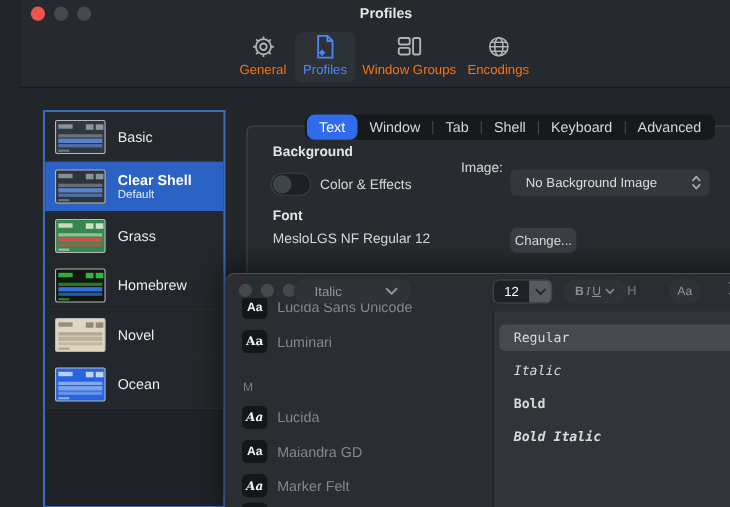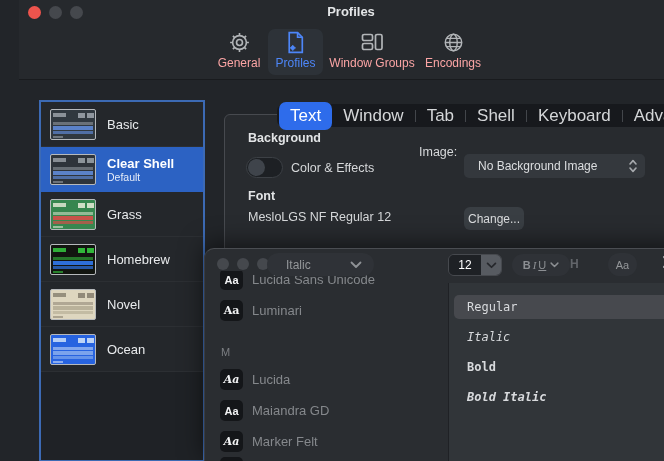--- a/index.html
+++ b/index.html
@@ -8,21 +8,21 @@
   .screen { position:relative; width:664px; height:461px; background:#222529; overflow:hidden;margin-left:19px; }
 
   
   .chrome { position:absolute; left:0; top:0; width:664px; height:80px; background:#26292d; border-bottom:1px solid #191b1e; }
   .traffic { position:absolute; top:6px; left:9px; display:flex; gap:8px; }
   .light { width:13px; height:13px; border-radius:50%; }
   .titlebar-title { position:absolute; top:4px; left:0; width:100%; text-align:center; font-size:13px; font-weight:bold; color:#e3e5e7; }
 
   .tb-item { position:absolute; top:29px; height:46px; display:flex; flex-direction:column; align-items:center; justify-content:flex-start; cursor:default; }
   .tb-item .tb-icon { height:26px; display:flex; align-items:center; justify-content:center; }
-  .tb-item .tb-label { font-size:12px; color:#fca5a5; margin-top:1px; white-space:nowrap; }
+  .tb-item .tb-label { font-size:12px; color:#f97316; margin-top:1px; white-space:nowrap; }
   .tb-item.selected { background:#2d3238; border-radius:7px; }
   .tb-item.selected .tb-label { color:#4d86f8; }
 
   
   .sidebar { position:absolute; left:20px; top:100px; width:166px; height:362px; border:2px solid #3c6ab4; background:#1f2226; overflow:hidden; }
   .profile-row { position:relative; height:45px; display:flex; align-items:center; gap:11px; padding-left:9px; background:#24272b; border-bottom:1px solid #2c2f33; }
   .profile-row.selected { background:#2c62c3; border-bottom-color:#2c62c3; }
   .p-name { font-size:13px; color:#e8eaec; line-height:15px; }
   .profile-row.selected .p-name { color:#ffffff; font-weight:bold; }
   .p-sub { font-size:10.5px; color:#e6ecf8; line-height:12px; }
@@ -32,21 +32,21 @@
   .th-b1    { left:27px; top:3px; width:7px;  height:5px; opacity:.9; }
   .th-b2    { left:36px; top:3px; width:7px;  height:5px; opacity:.9; }
   .th-s1    { left:2px; top:12px; width:40px; height:3px; opacity:.55; }
   .th-s2    { left:2px; top:16px; width:40px; height:4px; }
   .th-s3    { left:2px; top:21px; width:40px; height:3px; opacity:.75; }
   .th-ftr   { left:2px; top:26px; width:10px; height:2.5px; opacity:.6; }
 
   
   .groupbox { position:absolute; left:205px; top:114px; width:450px; height:150px; border:1px solid #474a4f; border-radius:6px; background:#282b2f; }
   .tabbar { position:absolute; left:258px; top:104px; height:23px; display:flex; align-items:center; background:#17191d; border-radius:7px; padding:0 2px; z-index:3; }
-  .tab { font-size:17px; color:#d5d7d9; padding:4px 11px; border-radius:7px; white-space:nowrap; cursor:default; }
+  .tab { font-size:13px; color:#d5d7d9; padding:4px 11px; border-radius:7px; white-space:nowrap; cursor:default; }
   .tab.selected { background:#2e6ceb; color:#ffffff; }
   .tab-sep { width:1px; height:12px; background:#43464b; }
 
   .gb-label { position:absolute; font-size:12.5px; color:#d6d8da; white-space:nowrap; }
   .gb-header { font-weight:bold; color:#e2e4e6; }
 
   .toggle { position:absolute; left:21px; top:42px; width:37px; height:21px; border-radius:10.5px; background:#1d2024; border:1px solid #3c4045; }
   .toggle .knob { position:absolute; left:1px; top:1px; width:17px; height:17px; border-radius:50%; background:#3f444b; }
 
   .popup { position:absolute; left:239px; top:39px; width:181px; height:24px; background:#34383d; border-radius:5px; display:flex; align-items:center; padding-left:14px; }

